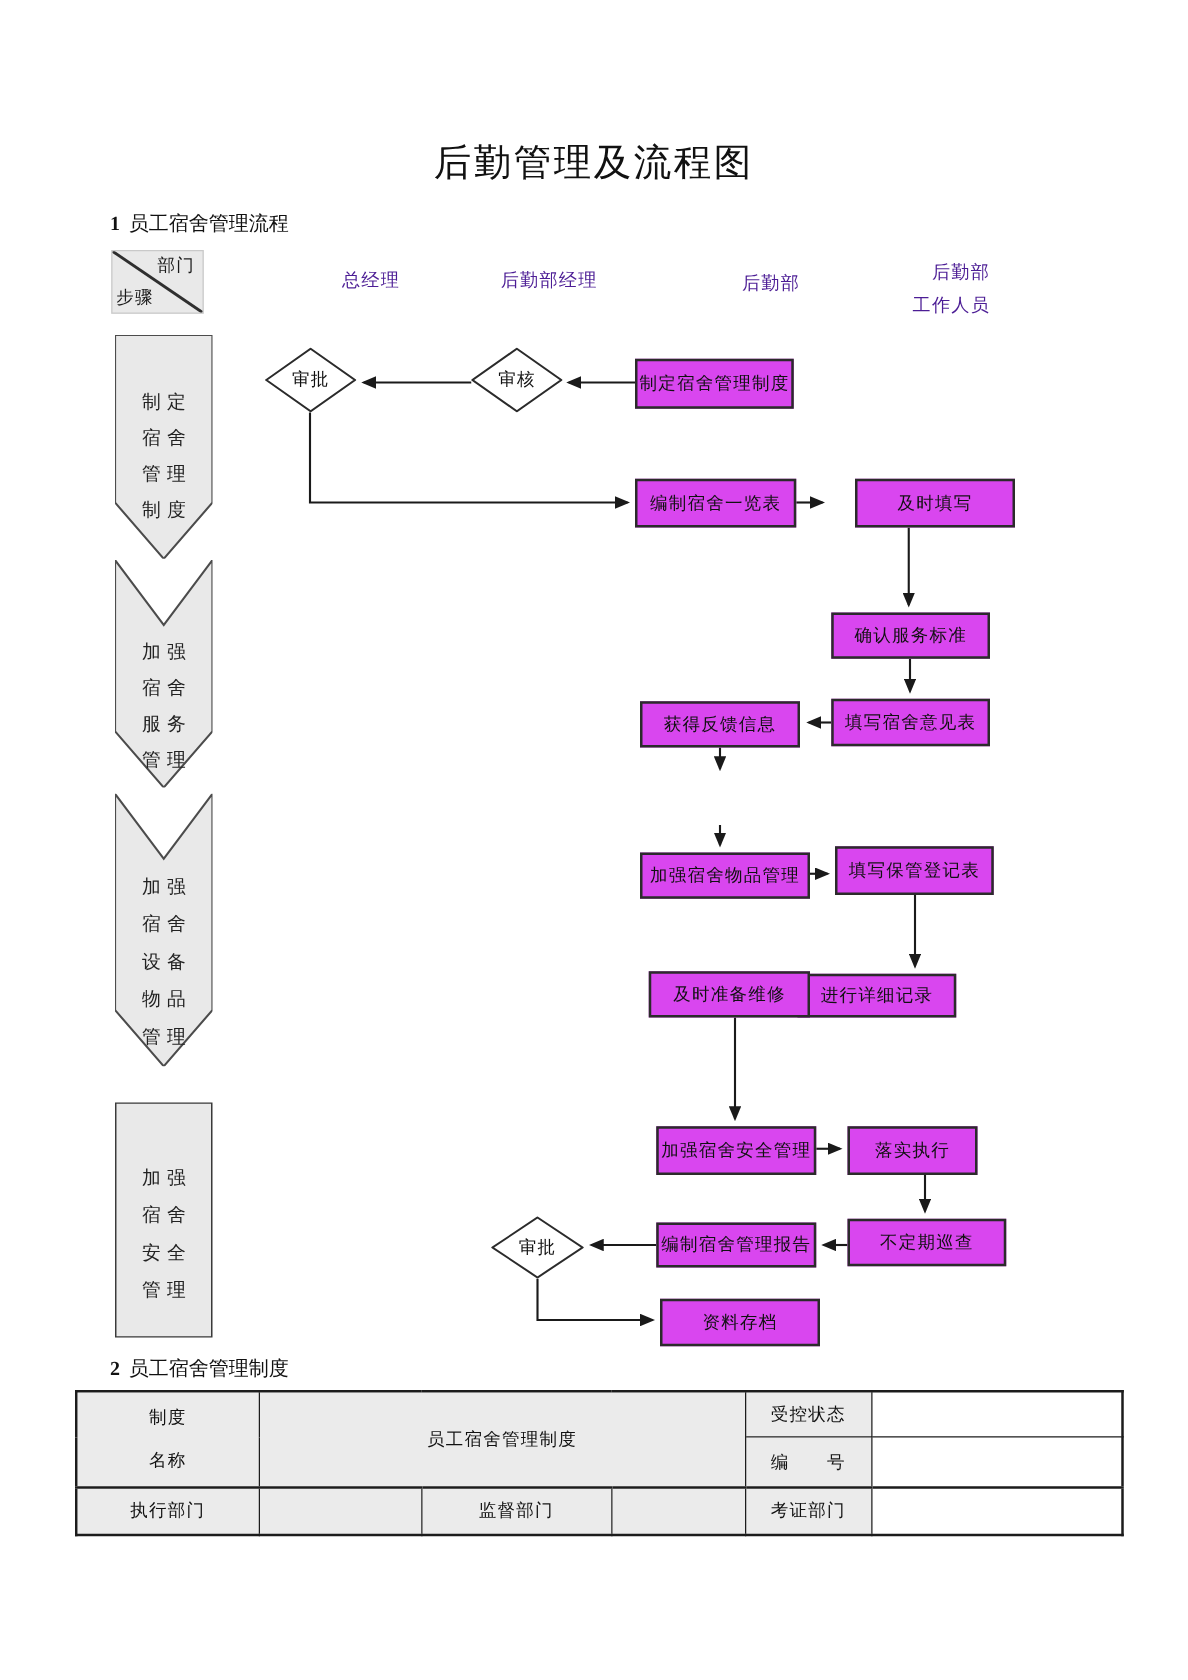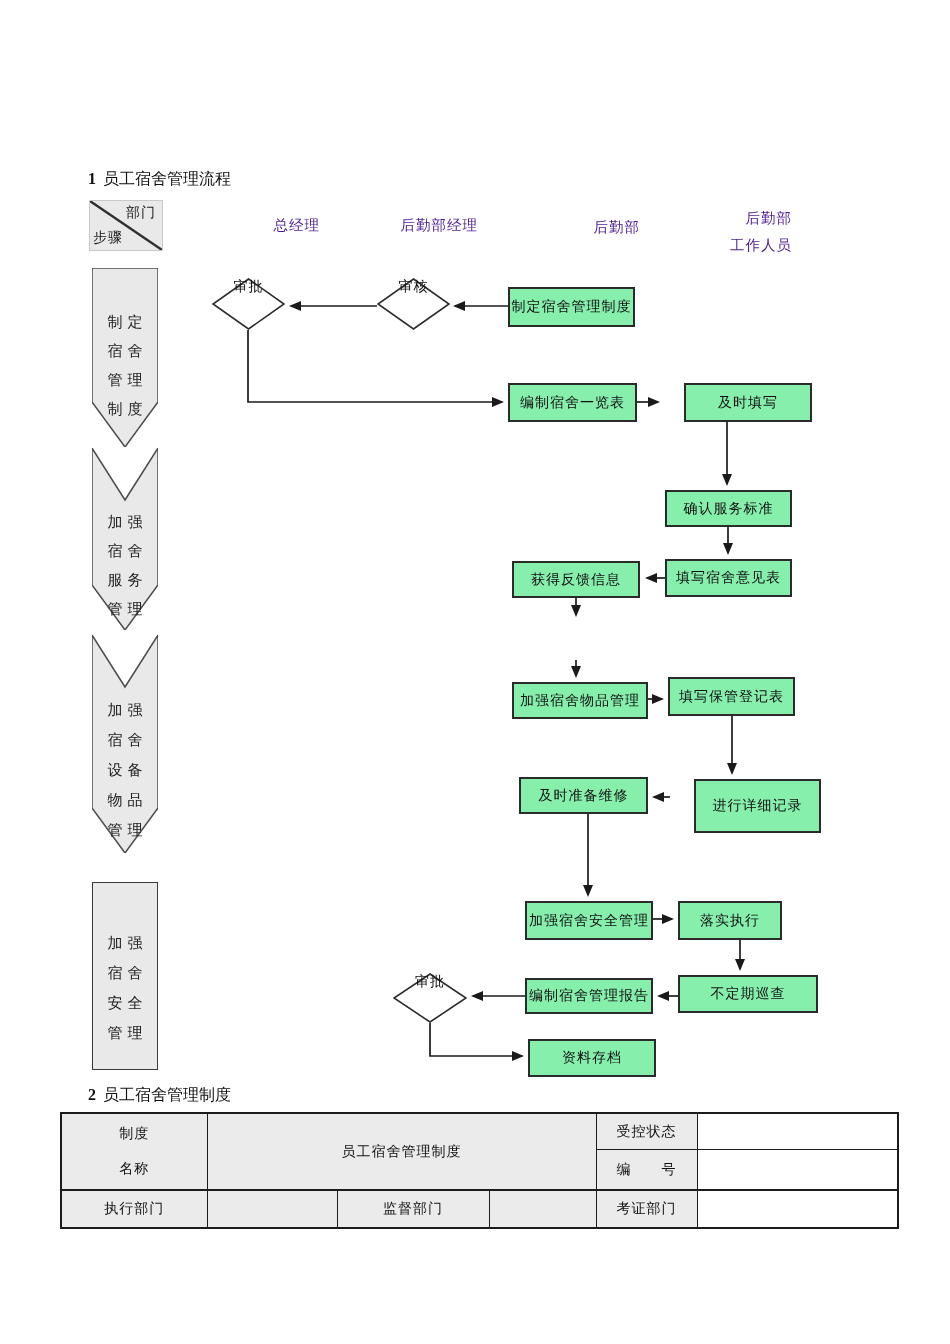--- a/index.html
+++ b/index.html
@@ -17,31 +17,31 @@
     border:1px solid #c9c9c9;box-sizing:border-box;font-size:14px;}
   .corner svg{position:absolute;left:0;top:0;width:100%;height:100%;}
   .corner .c-top{position:absolute;top:3px;right:6px;letter-spacing:1px;}
   .corner .c-bottom{position:absolute;bottom:3px;left:3px;letter-spacing:1px;}
 
   .col-head{position:absolute;width:130px;text-align:right;font-size:14.5px;line-height:27px;color:#4c1d95;}
   .col-head span{display:block;letter-spacing:1px;}
   .col-head span:empty{display:none;}
 
   
-  .step{position:absolute;}
+  .step{position:absolute;padding-left:12px;}
   .step svg.shape{position:absolute;left:0;top:0;width:100%;height:100%;}
   .step .lines{position:absolute;left:0;right:0;display:flex;flex-direction:column;align-items:center;
     font-size:15px;line-height:29px;letter-spacing:5px;text-indent:5px;color:#222;}
 
   
-  .node{position:absolute;background:#86efac;border:2px solid #2b2b2b;box-sizing:border-box;
+  .node{position:absolute;background:#d946ef;border:2px solid #2b2b2b;box-sizing:border-box;
     display:flex;align-items:center;justify-content:center;font-size:14px;color:#111;
     letter-spacing:1px;white-space:nowrap;z-index:2;}
   .node.small{font-size:13px;letter-spacing:0;}
-  .diamond{position:absolute;display:flex;justify-content:center;
+  .diamond{position:absolute;display:flex;align-items:center;justify-content:center;
     font-size:14px;color:#111;letter-spacing:1px;z-index:2;}
   .diamond svg{position:absolute;left:0;top:0;width:100%;height:100%;}
   .diamond span{position:relative;}
 
   svg.arrows{position:absolute;left:0;top:0;z-index:1;}
 
   
   table.btable{position:absolute;left:60px;top:1112px;width:837px;border-collapse:collapse;
     table-layout:fixed;font-size:14px;color:#111;}
   table.btable td{border:1.5px solid #1c1c1c;padding:0;text-align:center;vertical-align:middle;
@@ -50,20 +50,21 @@
   tr.thick td{border-top:2.5px solid #1c1c1c;}
   td.lab{background:#ebebeb;}
   td.val{background:#ffffff;}
   .twolines{display:flex;flex-direction:column;justify-content:space-around;height:69px;padding:3px 0;}
 </style>
 </head>
 <body>
 
 <div class="page">
 
+  <h1 class="doc-title">后勤管理及流程图</h1>
 
   <div class="sec-heading" style="top:169px">
     <b>1</b><span>员工宿舍管理流程</span>
   </div>
 
   <div class="corner">
     <svg viewBox="0 0 74 51" preserveAspectRatio="none">
       <line x1="0" y1="0" x2="74" y2="51" stroke="#2f2f2f" stroke-width="2.4"></line>
     </svg>
     <span class="c-top">部门</span>
@@ -193,33 +194,33 @@
     </div>
   <div class="node" style="left:512px;top:561px;width:128px;height:37px">
       <span>获得反馈信息</span>
     </div>
   <div class="node" style="left:512px;top:682px;width:136px;height:37px">
       <span>加强宿舍物品管理</span>
     </div>
   <div class="node" style="left:668px;top:677px;width:127px;height:39px">
       <span>填写保管登记表</span>
     </div>
-  <div class="node" style="left:694px;top:779px;width:127px;height:54px">
+  <div class="node" style="left:638px;top:779px;width:127px;height:35px">
       <span>进行详细记录</span>
     </div>
   <div class="node" style="left:519px;top:777px;width:129px;height:37px">
       <span>及时准备维修</span>
     </div>
   <div class="node" style="left:525px;top:901px;width:128px;height:39px">
       <span>加强宿舍安全管理</span>
     </div>
   <div class="node" style="left:678px;top:901px;width:104px;height:39px">
       <span>落实执行</span>
     </div>
-  <div class="node" style="left:678px;top:975px;width:140px;height:38px">
+  <div class="node" style="left:678px;top:975px;width:127px;height:38px">
       <span>不定期巡查</span>
     </div>
   <div class="node" style="left:525px;top:978px;width:128px;height:36px">
       <span>编制宿舍管理报告</span>
     </div>
   <div class="node" style="left:528px;top:1039px;width:128px;height:38px">
       <span>资料存档</span>
     </div>
 
   <div class="sec-heading" style="top:1085px">

